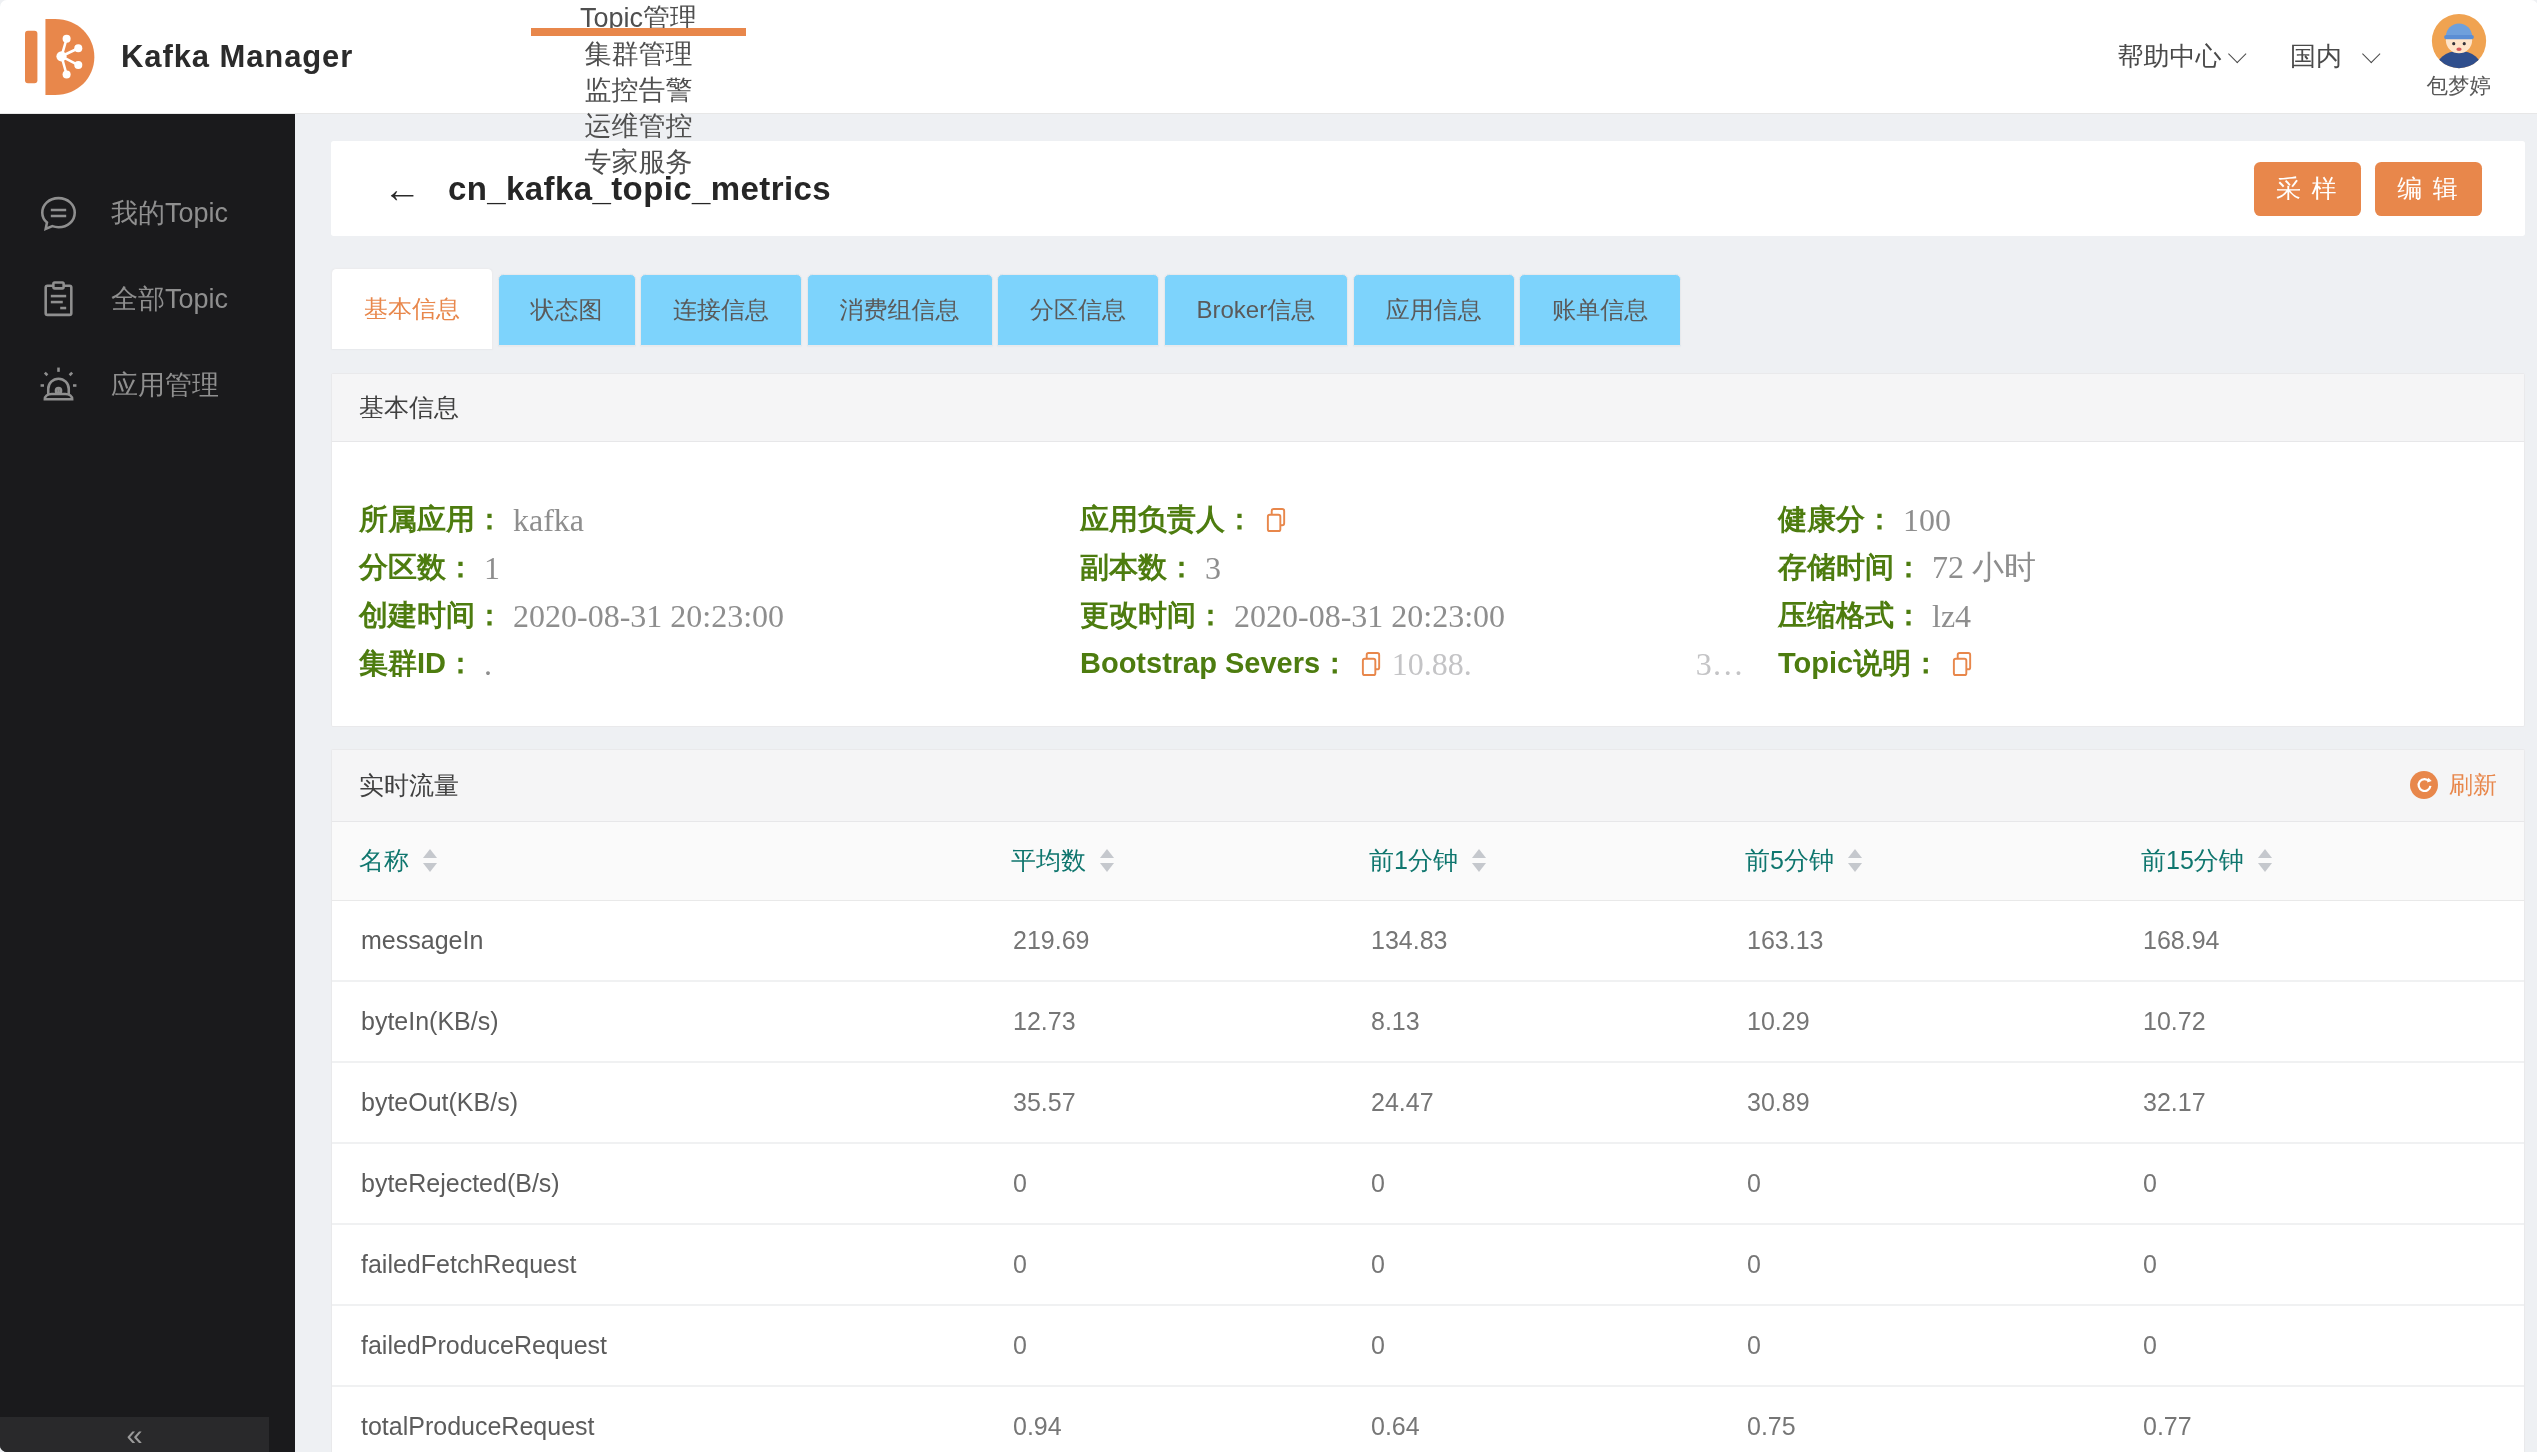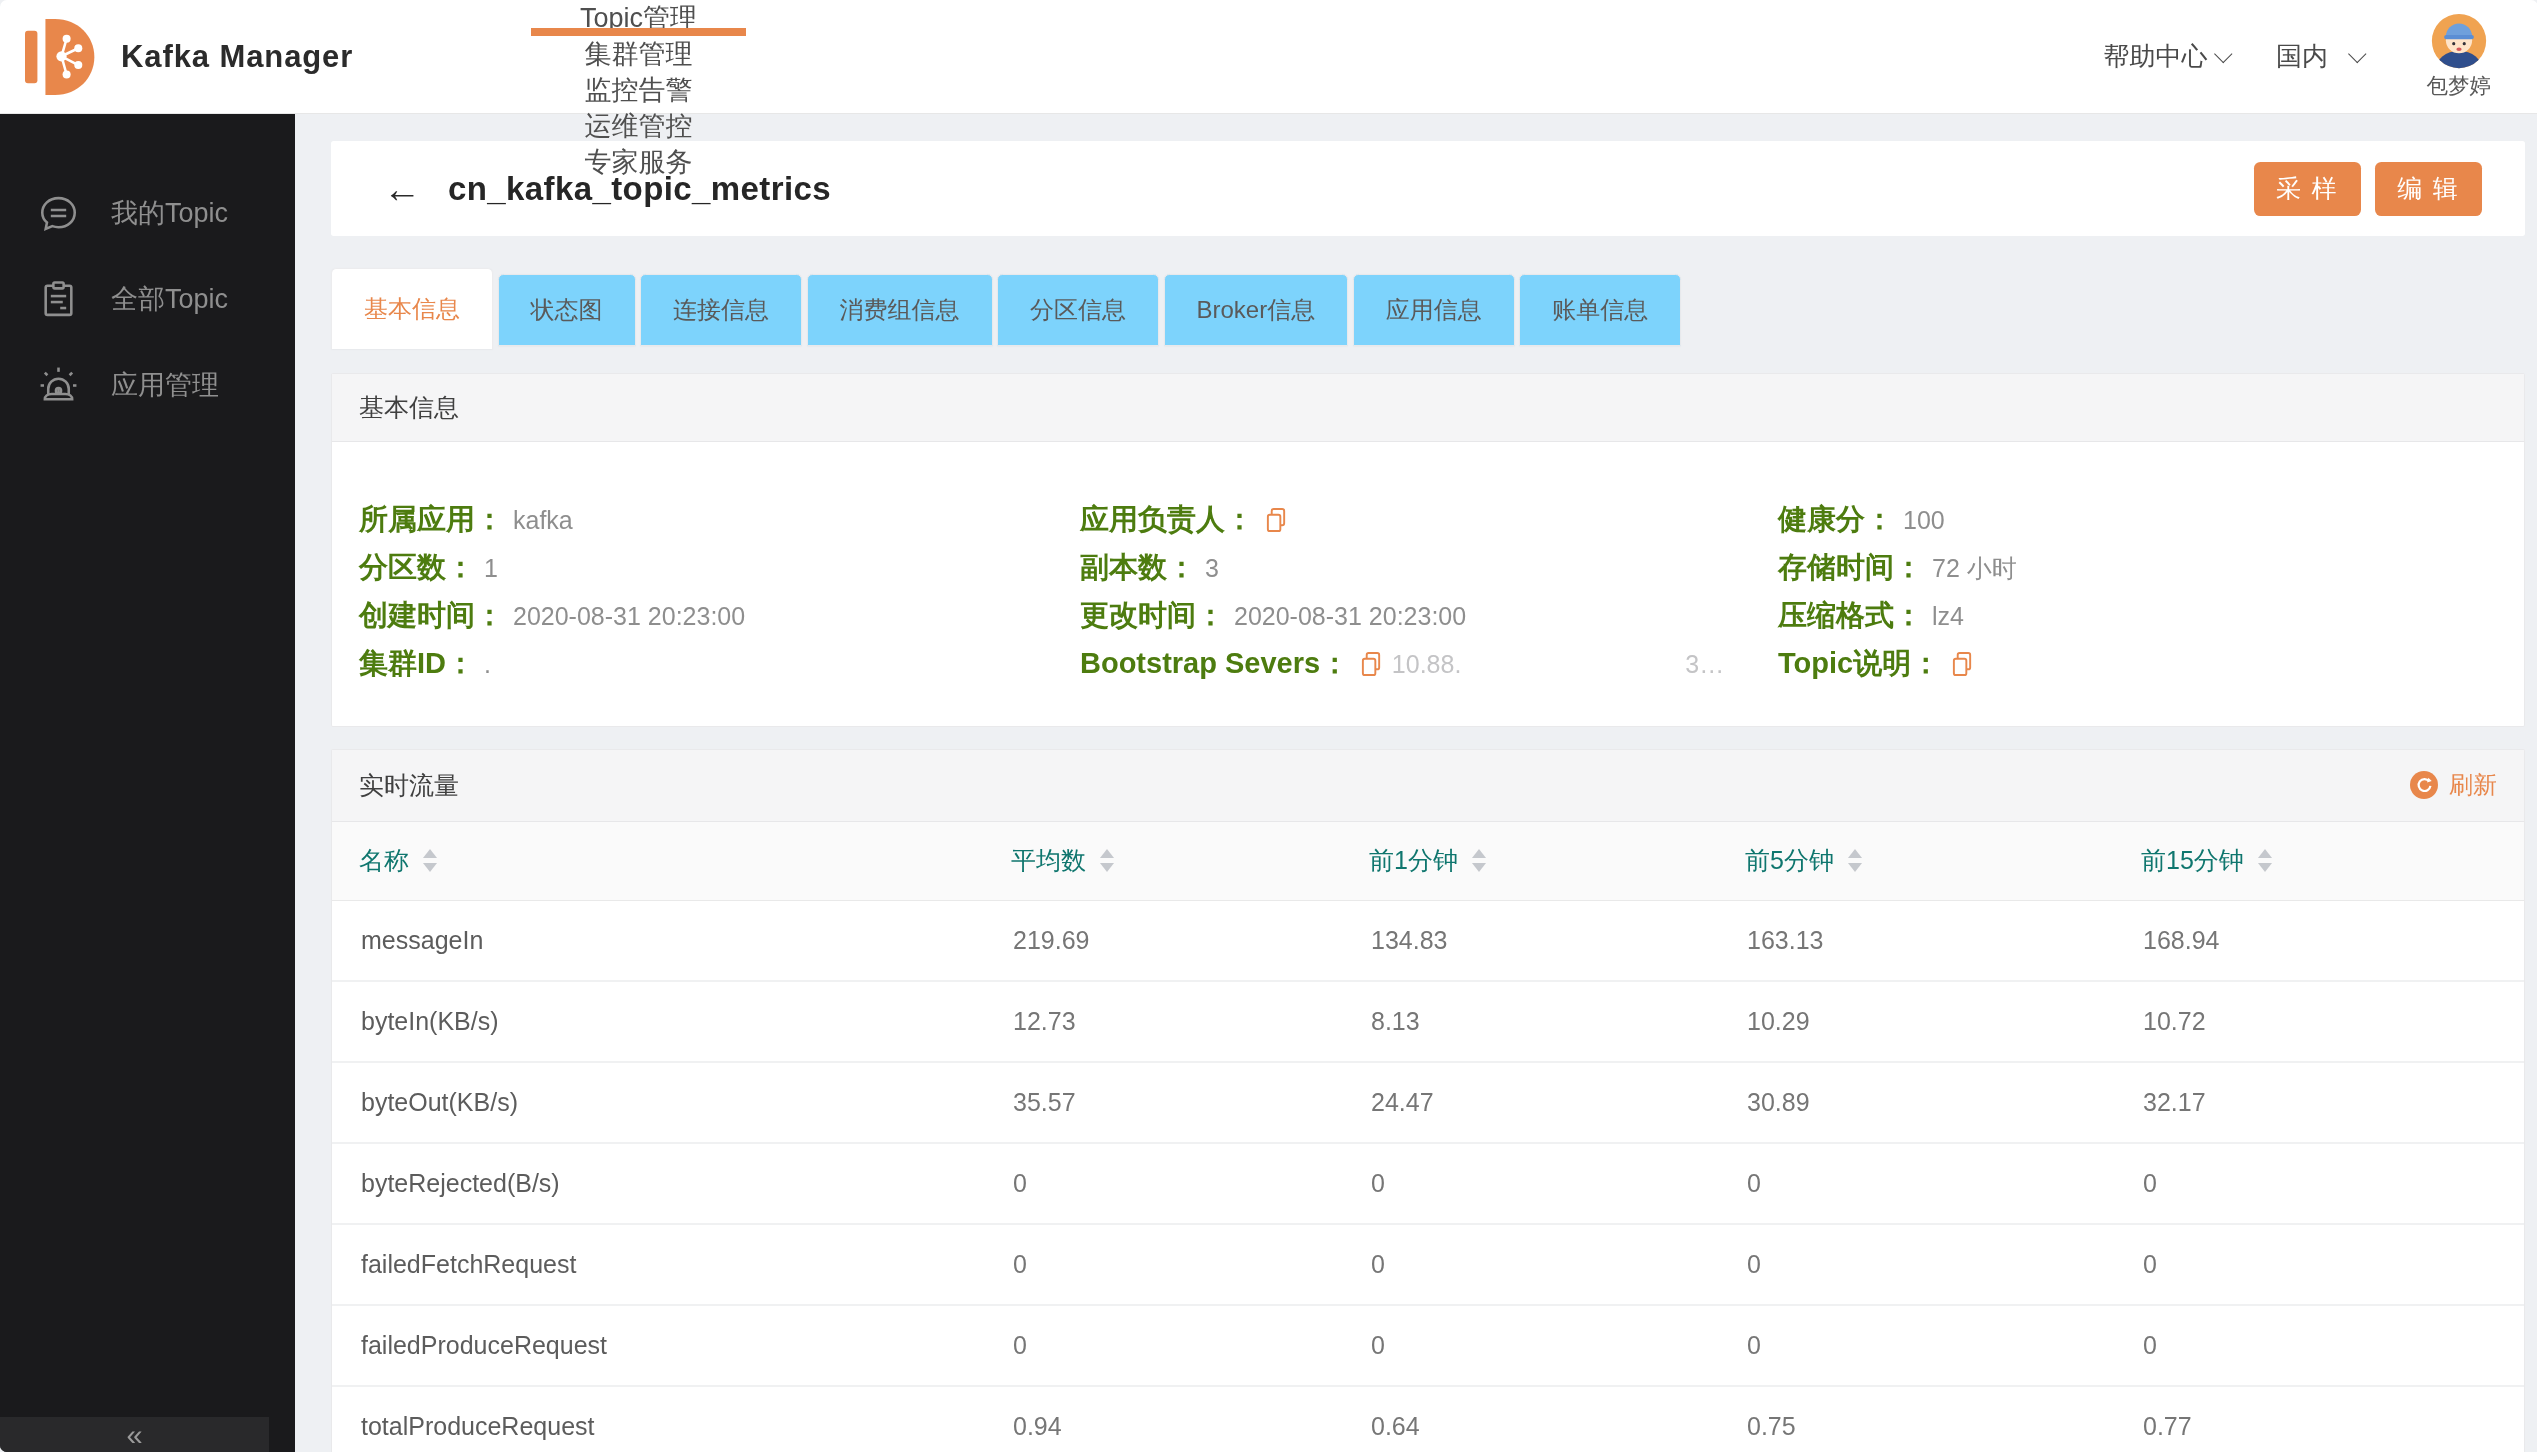--- a/index.html
+++ b/index.html
@@ -12,21 +12,21 @@
   .brand { position:absolute; left:25px; top:0; height:113px; display:flex; align-items:center; }
   .brand svg { width:73px; height:82px; }
   .app-title { margin-left:23px; font-size:31px; font-weight:bold; color:#2b2b2b; letter-spacing:0.9px; }
   .mainnav { position:absolute; left:531px; top:0; height:113px; display:flex;flex-direction:column; }
   .nav-item { width:215px; height:113px; display:flex; align-items:center; justify-content:center; font-size:27px; color:#4f4f4f; cursor:pointer; position:relative; }
   .nav-item.active::after { content:""; position:absolute; left:0; bottom:0; width:100%; height:8px; background:#e8874b; }
   .top-right { position:absolute; right:47px; top:0; height:113px; display:flex; align-items:center; gap:47px; }
   .dd { display:flex; align-items:center; font-size:26px; color:#4a4a4a; cursor:pointer; }
   .chev { width:12.5px; height:12.5px; border-right:1.8px solid #4a4a4a; border-bottom:1.8px solid #4a4a4a; transform:rotate(45deg) translate(-1.8px,-1.8px); margin-left:9px; }
   .dd.region .chev { margin-left:23px; }
-  .user { display:flex; flex-direction:column; align-items:center; cursor:pointer; margin-left:16px; }
+  .user { display:flex; flex-direction:column; align-items:center; cursor:pointer; margin-left:2px; }
   .user svg { width:56px; height:56px; }
   .user-name { margin-top:2.7px; font-size:21.5px; color:#595959; }
 
   
   .sidebar { position:absolute; left:0; top:114px; width:295px; height:1339px; background:#1a1a1c; padding-top:56px; }
   .side-item { height:86px; display:flex; align-items:center; padding-left:38px; gap:32px; color:#8f8f8f; font-size:27px; cursor:pointer; }
   .side-item svg { width:41px; height:41px; flex:none; }
   .collapse-bar { position:absolute; left:0; bottom:0; width:269px; height:36px; background:#29292b; display:flex; align-items:center; justify-content:center; cursor:pointer; }
   .collapse-glyph { color:#9a9a9a; font-size:29px; line-height:32px; }
 
@@ -43,21 +43,21 @@
   .tabs { margin-top:32px; display:flex; gap:4.5px; height:81px; }
   .tab { height:72px; margin-top:6.3px; padding:0 32px; display:flex; align-items:center; font-size:24px; color:#5a5a5a; background:#7dd3fc; border:0.9px solid #e7e9ec; border-radius:5.4px 5.4px 0 0; cursor:pointer; box-shadow:0 0.9px 1.8px rgba(0,0,0,0.03); }
   .tab.active { height:81px; margin-top:0; background:#fff; color:#e8874b; border-color:#ececee; border-bottom:none; }
 
   .card { background:#fff; border:0.9px solid #e9e9eb; border-radius:1.8px; }
   .card-head { height:68px; background:#f5f5f6; border-bottom:0.9px solid #e7e7e9; display:flex; align-items:center; padding:0 27px; font-size:25px; color:#404040; }
   .info-card { margin-top:24px; }
   .fields { padding:54px 0 38px 27px; display:grid; grid-template-columns:721px 698px auto; }
   .field { height:48px; display:flex; align-items:center; }
   .flabel { font-size:29px; color:#4d7c0f;font-weight:bold; }
-  .fvalue { font-size:25px; color:#8e8e8e; margin-left:9px; }
+  .fvalue { font-size:32px; color:#8e8e8e; margin-left:9px;font-family:Liberation Serif, serif; }
   .fvalue.faint { color:#c4c4c6; }
   .fvalue.faint2 { color:#c4c4c6; margin-left:224px; }
   .copy-ic { margin-left:10.7px; cursor:pointer; display:inline-flex; }
 
   .traffic-card { margin-top:21.5px; border-bottom:none; }
   .traffic-card .card-head { height:72px; }
   .refresh { margin-left:auto; display:flex; align-items:center; gap:10.7px; color:#e8874b; font-size:24px; cursor:pointer; }
   .refresh-circle { width:28px; height:28px; border-radius:50%; background:#e8874b; display:flex; align-items:center; justify-content:center; }
 
   .trow { display:flex; align-items:center; padding-left:27px; }

